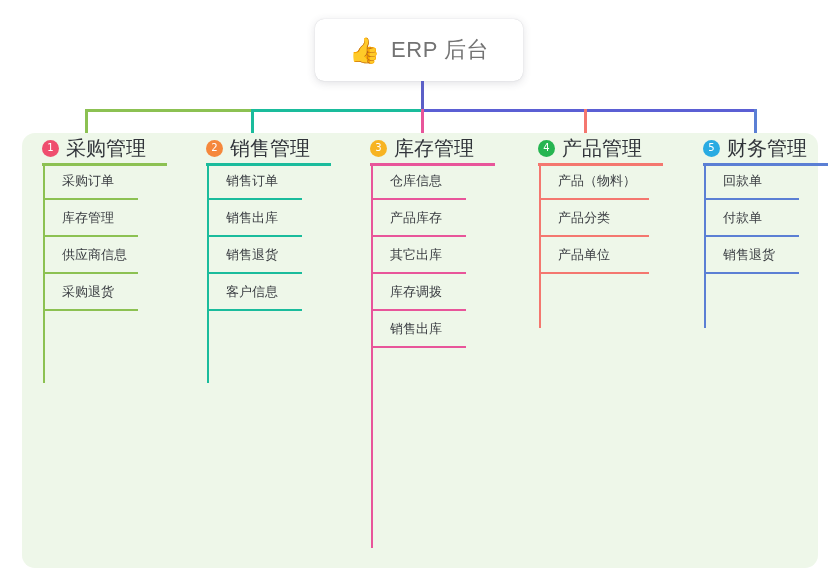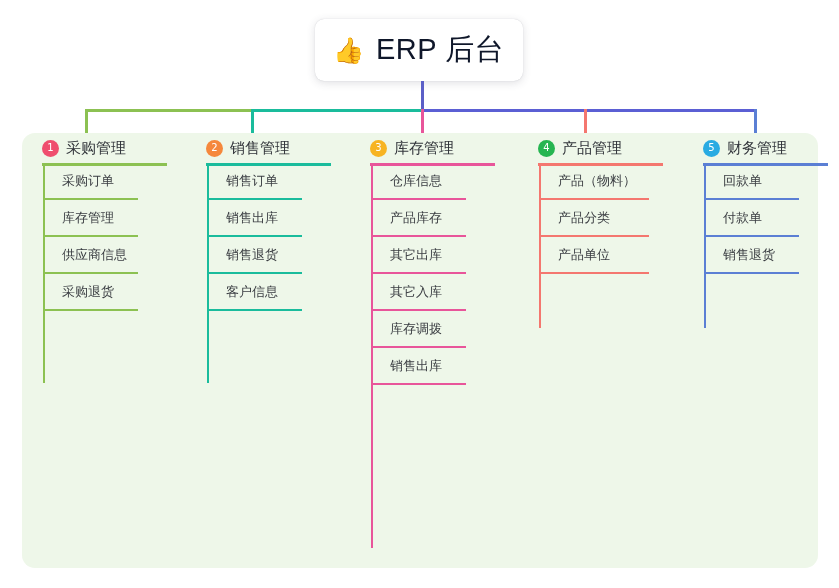--- a/index.html
+++ b/index.html
@@ -19,21 +19,21 @@
     width:208px;height:62px;
     background:#ffffff;
     border-radius:9px;
     box-shadow:0 2px 9px rgba(60,64,80,.16),0 0 1px rgba(60,64,80,.25);
     display:flex;align-items:center;justify-content:center;
     gap:11px;
     box-sizing:border-box;
   }
   .root-emoji{font-size:25px;line-height:1;}
   .root-title{
-    font-size:29px;color:#0f172a;letter-spacing:.5px;white-space:nowrap;
+    font-size:22px;color:#737373;letter-spacing:.5px;white-space:nowrap;
   }
 
   
   .stem{position:absolute;left:421px;top:81px;width:3px;height:30px;background:#5b5fc7;}
   .hbar{position:absolute;top:109px;height:3px;}
   .drop{position:absolute;top:109px;width:3px;}
 
   
   .panel{
     position:absolute;
@@ -51,21 +51,21 @@
     height:30px;padding-left:20px;
     box-sizing:border-box;
   }
   .badge{
     width:17px;height:17px;border-radius:50%;
     display:flex;align-items:center;justify-content:center;
     color:#fff;font-size:10px;line-height:1;
     flex:none;
     font-family:"DejaVu Sans",sans-serif;
   }
-  .col-title{font-size:15px;color:#31343a;white-space:nowrap;}
+  .col-title{font-size:20px;color:#31343a;white-space:nowrap;}
   .head-rule{position:absolute;left:20px;top:30px;height:3px;}
 
   .leaves{position:relative;margin-top:0;}
   .trunk{position:absolute;left:21px;top:0;width:2px;}
   .leaf{
     position:relative;
     height:37px;
     box-sizing:border-box;
   }
   .leaf-label{
@@ -167,24 +167,20 @@
             </div>
             <div class="leaf">
               <span class="leaf-label">产品库存</span>
               <div class="leaf-rule" style="width: 95px; background: rgb(232, 85, 154);"></div>
             </div>
             <div class="leaf">
               <span class="leaf-label">其它出库</span>
               <div class="leaf-rule" style="width: 95px; background: rgb(232, 85, 154);"></div>
             </div>
             <div class="leaf">
-              <span class="leaf-label">其它入库</span>
-              <div class="leaf-rule" style="width: 95px; background: rgb(232, 85, 154);"></div>
-            </div>
-            <div class="leaf">
               <span class="leaf-label">库存调拨</span>
               <div class="leaf-rule" style="width: 95px; background: rgb(232, 85, 154);"></div>
             </div>
             <div class="leaf">
               <span class="leaf-label">销售出库</span>
               <div class="leaf-rule" style="width: 95px; background: rgb(232, 85, 154);"></div>
             </div>
           </div>
         </div>
         <div class="col" style="left: 496px; width: 170px;">

